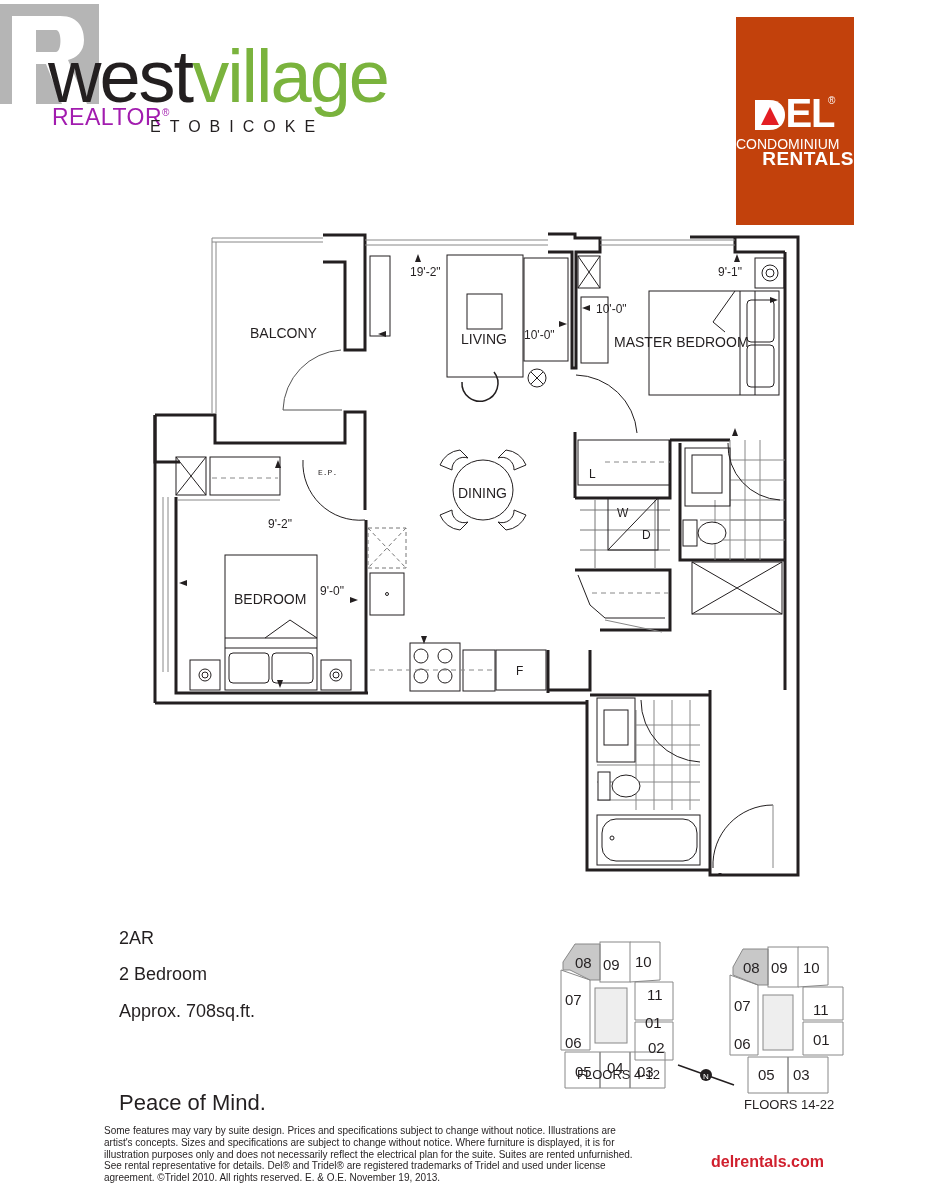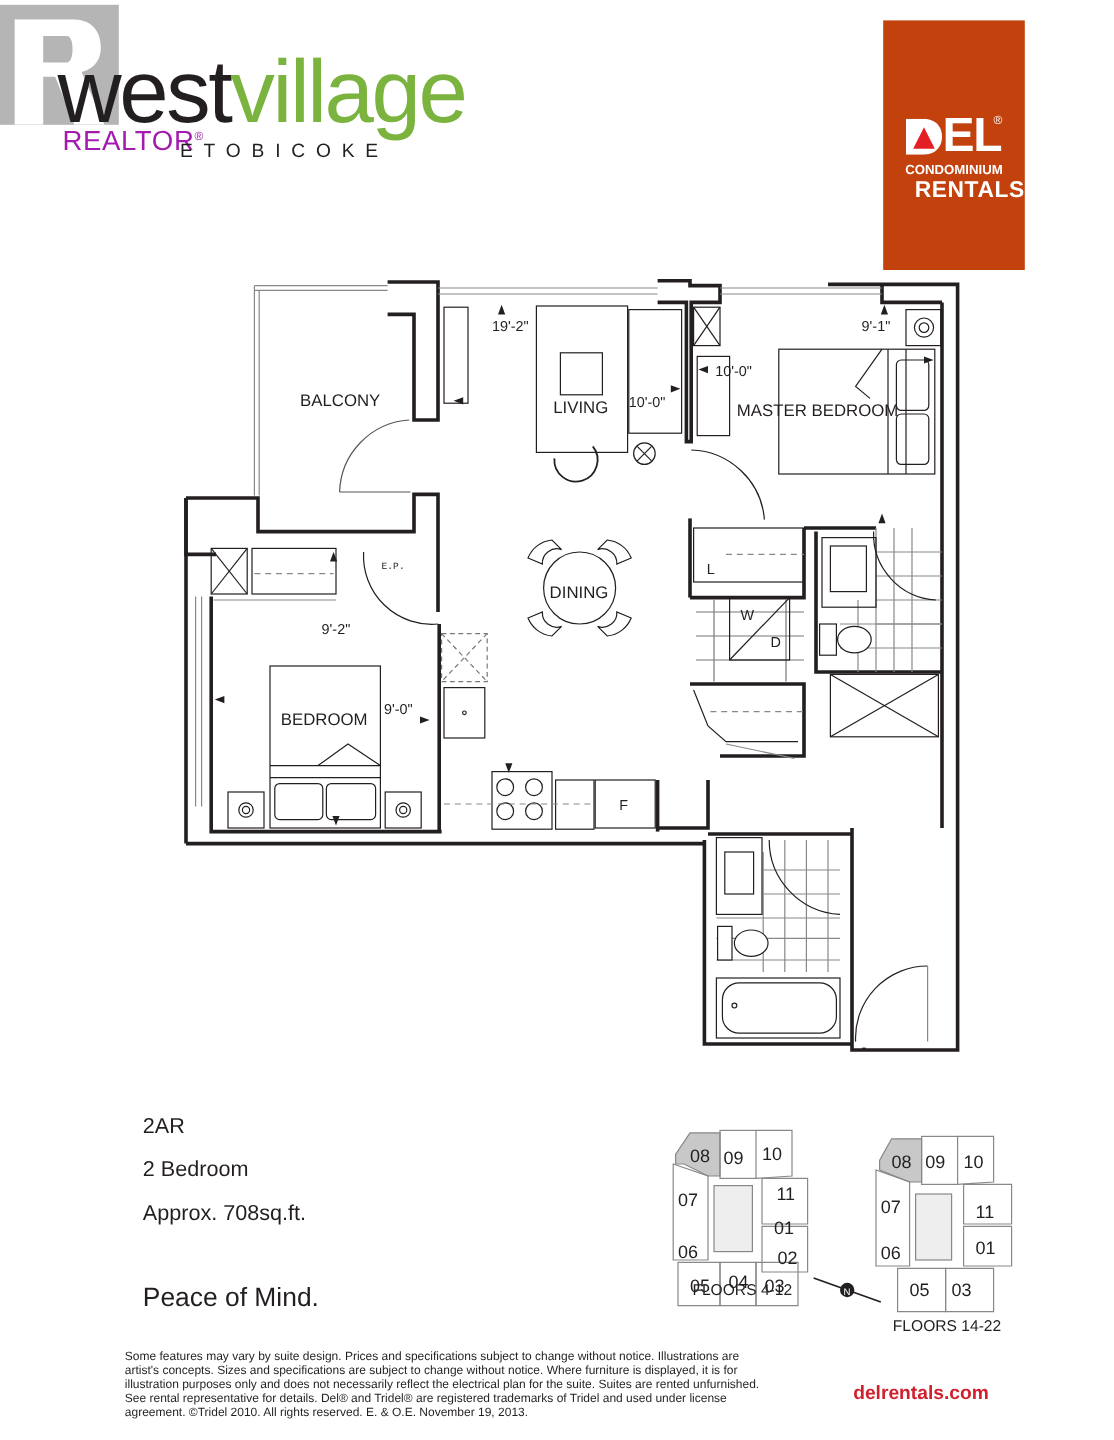--- a/index.html
+++ b/index.html
@@ -13,21 +13,21 @@
 
   
   .logo-west { left:48px; top:40px; font-size:74px; font-weight:normal; letter-spacing:-2px; color:#231f20; line-height:1; }
   .logo-west .green { color:#7ab33d;margin-top:44px; }
   .logo-sub { left:150px; top:118px; font-size:16px; font-weight:normal; letter-spacing:9px; color:#231f20; }
 
   
   .del-box { left:736px; top:17px; width:118px; height:208px; background:#c2410c; color:#fff; }
   .del-main { left:0; top:76px; width:118px; text-align:center; font-size:40px; font-weight:bold; letter-spacing:-1px; line-height:1; }
   .del-reg { left:82px; top:80px; font-size:10px; }
-  .del-cond { left:0; top:119px; width:118px; text-align:center; font-size:11px; font-weight:bold; }
+  .del-cond { left:0; top:119px; width:118px; text-align:left; font-size:14px; font-weight:normal; }
   .del-rent { left:0; top:131px; width:118px; text-align:right; font-size:19px; font-weight:bold; letter-spacing:0.5px; }
 
   
   .plan { left:0; top:0; }
   .lbl { font-size:14px; color:#231f20; white-space:nowrap; }
   .dim { font-size:12px; color:#231f20; white-space:nowrap; }
   .tiny { font-size:8px;font-family:Liberation Mono, monospace; }
 
   
   .info { font-size:18px; color:#231f20; white-space:nowrap;margin-left:15px; }
@@ -280,21 +280,21 @@
 <div class="abs dim" style="left:410px;top:265px">19'-2"</div>
 <div class="abs dim" style="left:524px;top:328px">10'-0"</div>
 <div class="abs dim" style="left:596px;top:302px">10'-0"</div>
 <div class="abs dim" style="left:718px;top:265px">9'-1"</div>
 <div class="abs dim" style="left:268px;top:517px">9'-2"</div>
 <div class="abs dim" style="left:320px;top:584px">9'-0"</div>
 
 <div class="abs info" style="left:104px;top:928px">2AR</div>
 <div class="abs info" style="left:104px;top:964px">2 Bedroom</div>
 <div class="abs info" style="left:104px;top:1001px">Approx. 708sq.ft.</div>
-<div class="abs info tagline" style="left:104px;top:1068px">Peace of Mind.</div>
+<div class="abs info tagline" style="left:104px;top:1090px">Peace of Mind.</div>
 
 <svg class="abs" style="left:555px;top:940px" width="150" height="155" viewBox="0 0 150 155">
   <g fill="none" stroke="#888" stroke-width="1">
     <polygon points="8,22 20,4 45,4 45,40 35,40 15,30 8,30" fill="#c8c8c8"></polygon>
     <rect x="45" y="2" width="30" height="40"></rect>
     <polyline points="75,2 105,2 105,40 75,42"></polyline>
     <polygon points="6,30 35,40 35,110 6,110"></polygon>
     <polygon points="80,42 118,42 118,80 80,80"></polygon>
     <polygon points="80,82 118,82 118,120 80,120"></polygon>
     <polygon points="10,112 45,112 45,148 10,148"></polygon>

